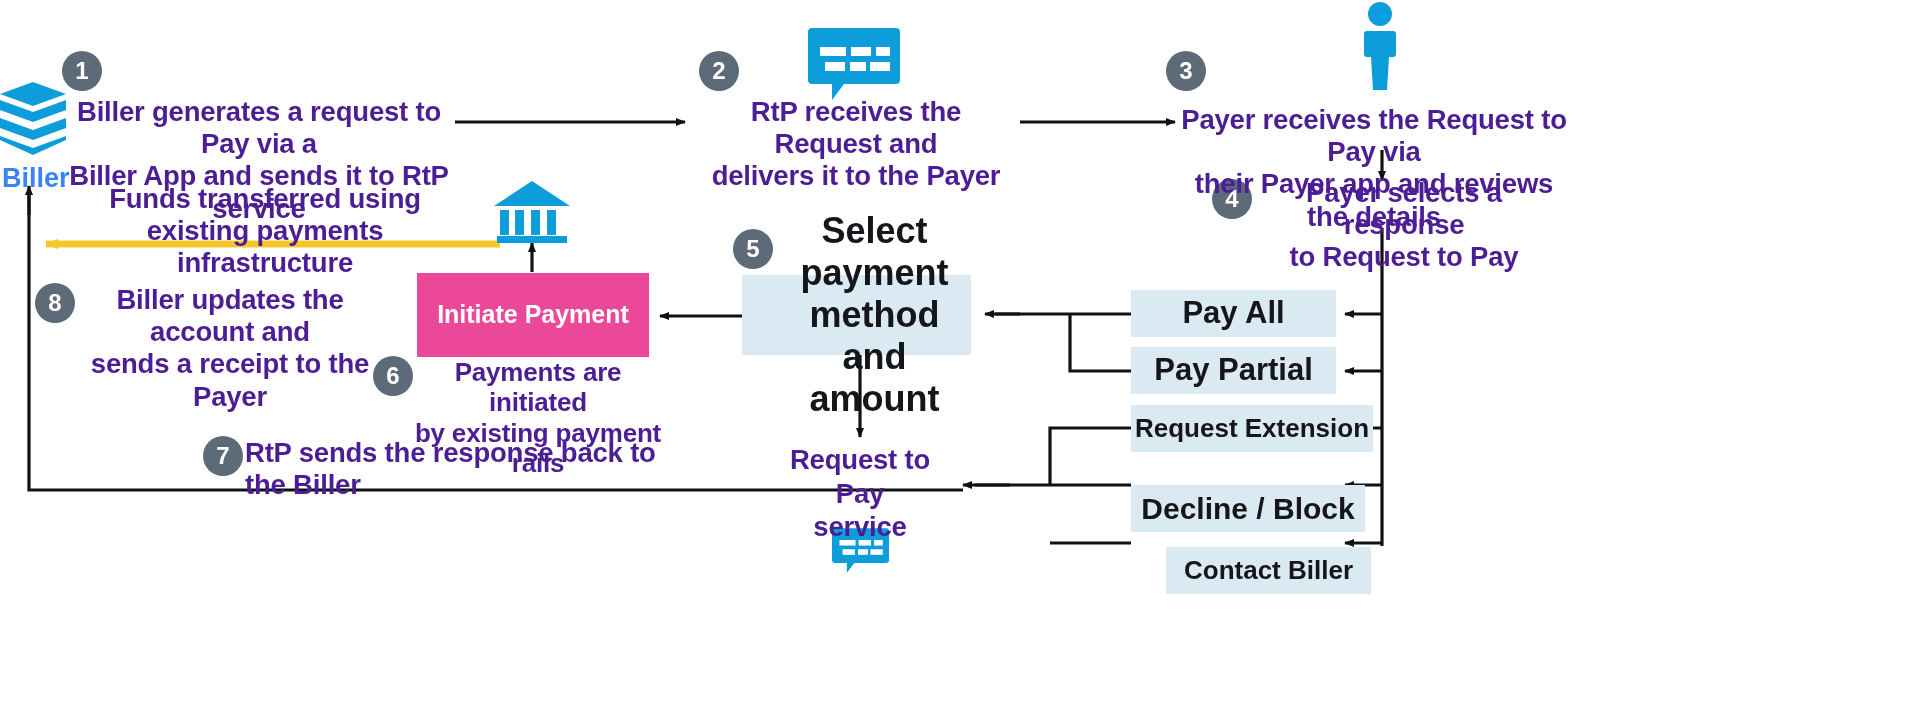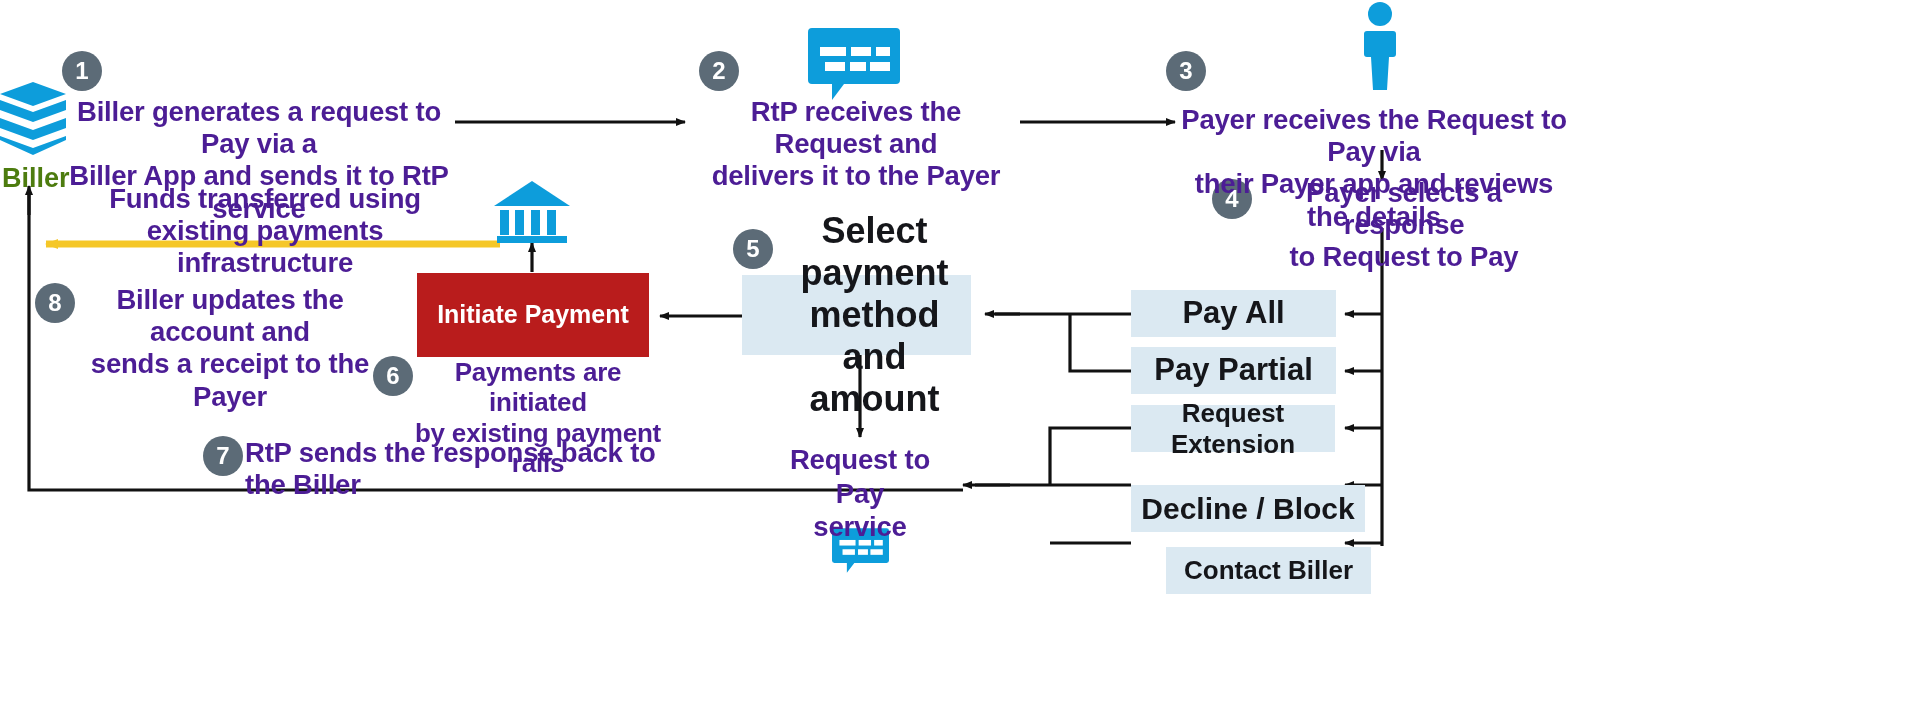--- a/index.html
+++ b/index.html
@@ -17,30 +17,30 @@
   .t26{font-size:26px;}
 
   .num{
     position:absolute;width:40px;height:40px;border-radius:50%;
     background:#5c6b77;color:#ffffff;font-weight:bold;font-size:24px;
     display:flex;align-items:center;justify-content:center;
     line-height:1;
   }
 
   .label-biller{
-    position:absolute;font-weight:bold;font-size:27px;color:#4d7c0f;
+    position:absolute;font-weight:bold;font-size:27px;color:#3b82f6;
   }
 
   
   .box{
     position:absolute;display:flex;align-items:center;justify-content:center;
     text-align:center;font-weight:bold;line-height:1.17;
   }
   .box-blue{background:#dbe9f2;color:#15161a;}
-  .box-yellow{background:#b91c1c;color:#ffffff;}
+  .box-yellow{background:#ec4899;color:#ffffff;}
 
   
   .icon{position:absolute;}
 </style>
 </head>
 <body>
 
 <div id="stage">
 
   <svg class="layer" viewBox="0 0 1927 702" xmlns="http://www.w3.org/2000/svg">
@@ -175,21 +175,21 @@
 service</div>
 
   <div class="box box-blue" style="left:1131px;top:290px;width:205px;height:47px;font-size:31px;">
     <span>Pay All</span>
   </div>
 
   <div class="box box-blue" style="left:1131px;top:347px;width:205px;height:47px;font-size:31px;">
     <span>Pay Partial</span>
   </div>
 
-  <div class="box box-blue" style="left:1131px;top:405px;width:204px;height:47px;font-size:26px;">
+  <div class="box box-blue" style="left:1131px;top:405px;width:242px;height:47px;font-size:26px;">
     <span>Request Extension</span>
   </div>
 
   <div class="box box-blue" style="left:1131px;top:462px;width:234px;height:47px;font-size:30px;margin-top:23px;">
     <span>Decline / Block</span>
   </div>
 
   <div class="box box-blue" style="left:1131px;top:547px;width:205px;height:47px;font-size:26px;margin-left:35px;">
     <span>Contact Biller</span>
   </div>

